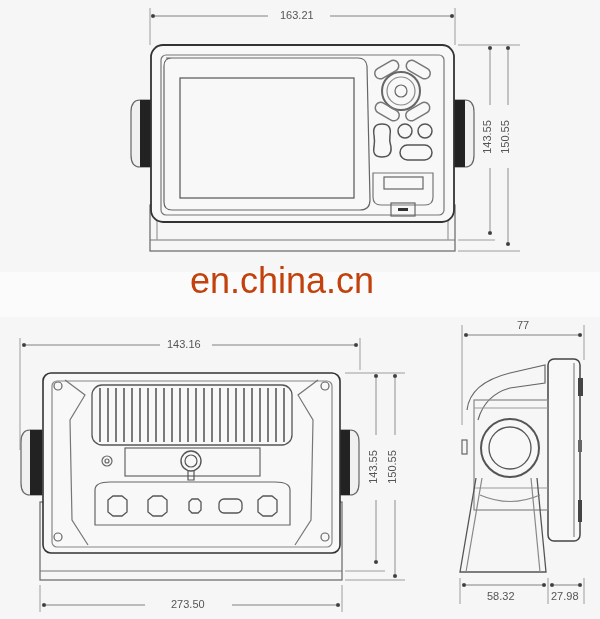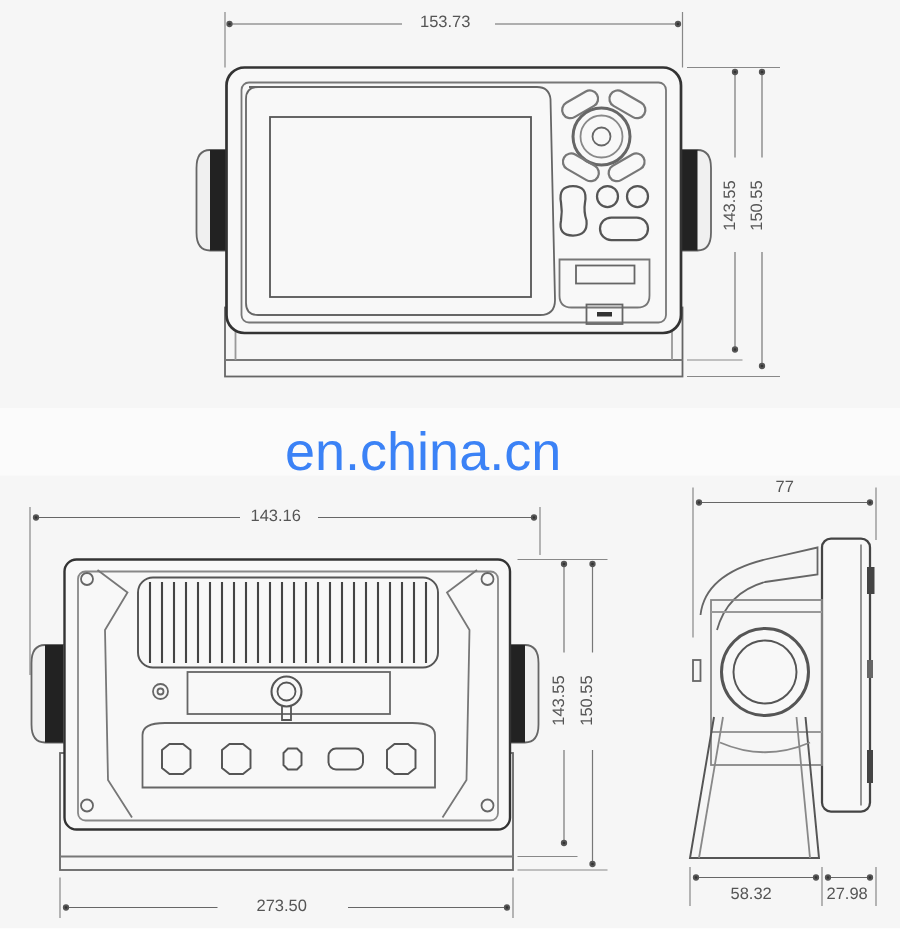--- a/index.html
+++ b/index.html
@@ -3,21 +3,21 @@
 <meta charset="utf-8">
 <style>
   html, body { margin:0; padding:0; background:#ffffff; }
   body { width:600px; height:619px; position:relative; overflow:hidden; font-family:"Liberation Sans", sans-serif; }
   .panel-top { position:absolute; left:0; top:0; width:600px; height:272px; background:#f6f6f6; }
   .panel-mid { position:absolute; left:0; top:272px; width:600px; height:45px; background:#fbfbfb; }
   .panel-bot { position:absolute; left:0; top:317px; width:600px; height:302px; background:#f6f6f6; }
   svg { position:absolute; left:0; top:0; }
   .dim { position:absolute; font-size:11px; color:#555; background:transparent; }
   .vert { transform:rotate(-90deg); transform-origin:center; white-space:nowrap; }
-  .wm { position:absolute; left:190px; top:280px; font-size:36px; color:#3b82f6; letter-spacing:0px; }
+  .wm { position:absolute; left:190px; top:260px; font-size:36px; color:#c2410c; letter-spacing:0px; }
 </style>
 </head>
 <body>
 
 <div class="panel-top"></div>
 <div class="panel-mid"></div>
 <div class="panel-bot"></div>
 
 <svg width="600" height="619" viewBox="0 0 600 619">
   <g fill="none" stroke="#555" stroke-width="1.2">
@@ -200,21 +200,21 @@
       <line x1="463" y1="585" x2="545" y2="585" stroke="#666" stroke-width="0.8"></line>
       <circle cx="464" cy="585" r="1.5" fill="#333"></circle>
       <circle cx="544" cy="585" r="1.5" fill="#333"></circle>
       <line x1="551" y1="585" x2="581" y2="585" stroke="#666" stroke-width="0.8"></line>
       <circle cx="552" cy="585" r="1.5" fill="#333"></circle>
       <circle cx="580" cy="585" r="1.5" fill="#333"></circle>
     </g>
   </g>
 </svg>
 
-<div class="dim" style="left:280px; top:9px;">153.73</div>
+<div class="dim" style="left:280px; top:9px;">163.21</div>
 <div class="dim vert" style="left:470px; top:131px;">143.55</div>
 <div class="dim vert" style="left:488px; top:131px;">150.55</div>
 
 <div class="wm">en.china.cn</div>
 
 <div class="dim" style="left:167px; top:338px;">143.16</div>
 <div class="dim vert" style="left:356px; top:461px;">143.55</div>
 <div class="dim vert" style="left:375px; top:461px;">150.55</div>
 <div class="dim" style="left:171px; top:598px;">273.50</div>
 

